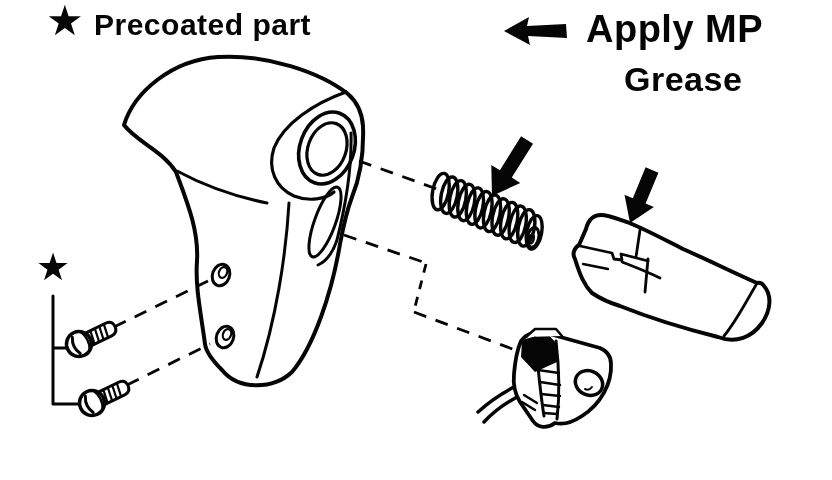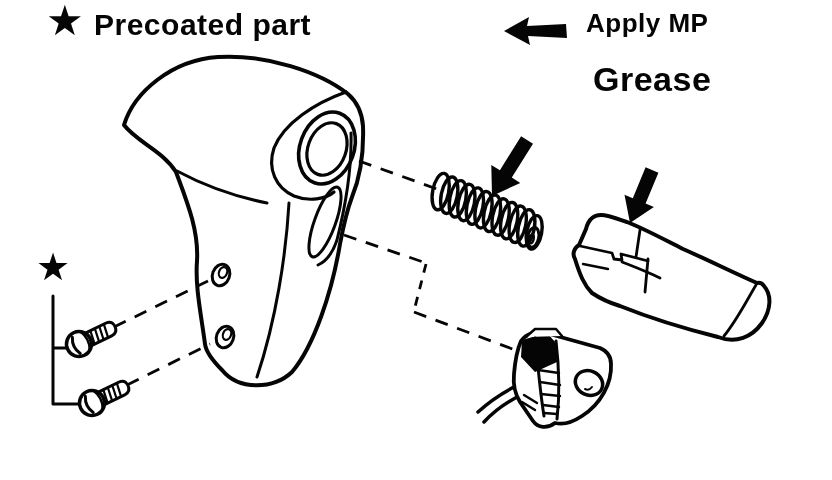--- a/index.html
+++ b/index.html
@@ -5,22 +5,22 @@
   html,body{margin:0;padding:0;background:#888;}
   .stage{
     position:relative;width:832px;height:480px;background:#ffffff;
     font-family:"Liberation Sans", sans-serif;color:#000;overflow:hidden;
   }
   .stage svg{position:absolute;left:0;top:0;}
   .label{position:absolute;color:#050505;font-weight:bold;letter-spacing:.5px;white-space:nowrap;}
   .star{position:absolute;color:#050505;line-height:1;}
   .lbl-precoated{left:94px;top:8px;font-size:30px;}
   .star-legend{left:46px;top:0px;font-size:42px;}
-  .lbl-grease1{left:586px;top:8px;font-size:26px;}
-  .lbl-grease2{left:593px;top:60px;font-size:34px;}
+  .lbl-grease1{left:586px;top:8px;font-size:38px;}
+  .lbl-grease2{left:624px;top:60px;font-size:34px;}
   .star-screws{left:36px;top:248px;font-size:38px;}
   .ink{stroke:#050505;fill:none;stroke-linecap:round;stroke-linejoin:round;}
   .fillw{fill:#ffffff;}
   .fillb{fill:#050505;stroke:none;}
   .dash{stroke:#050505;stroke-width:2.8;stroke-dasharray:13 10;fill:none;}
 </style>
 </head>
 <body>
 
 <div class="stage">

